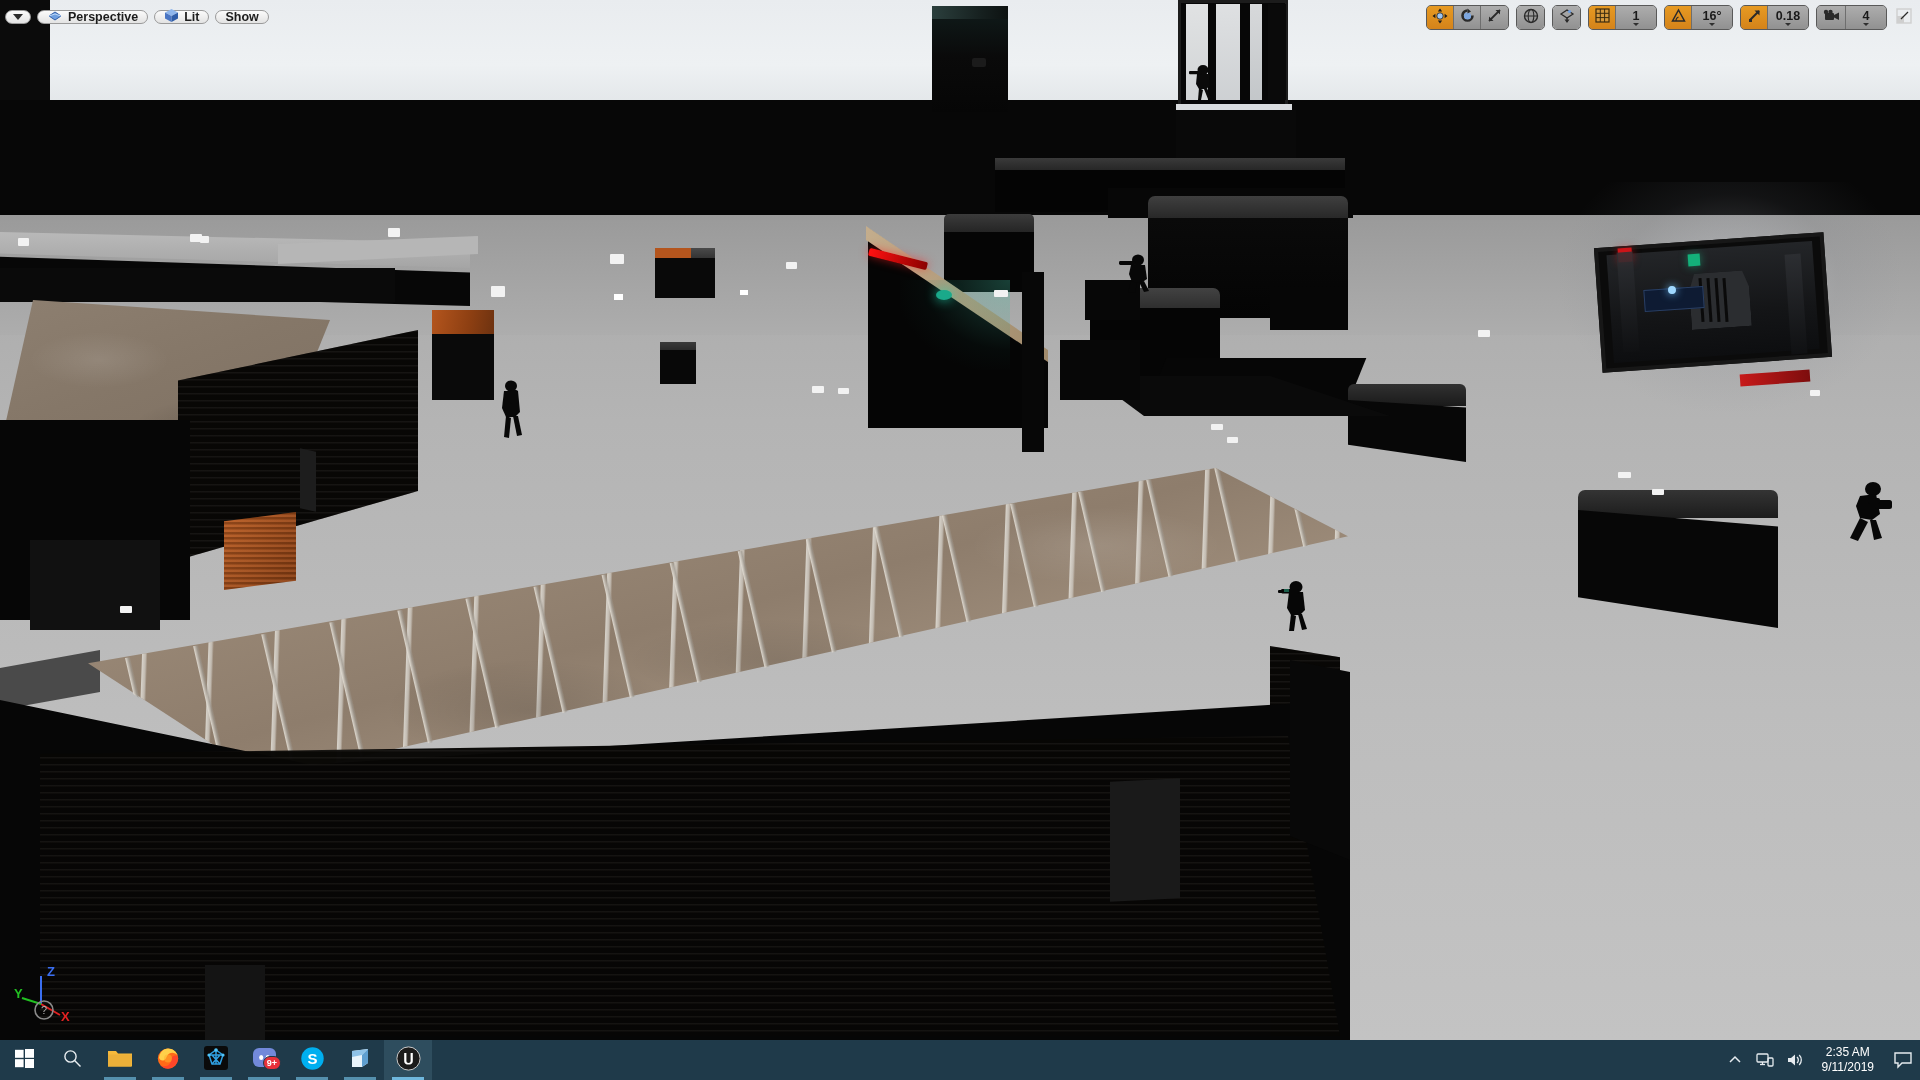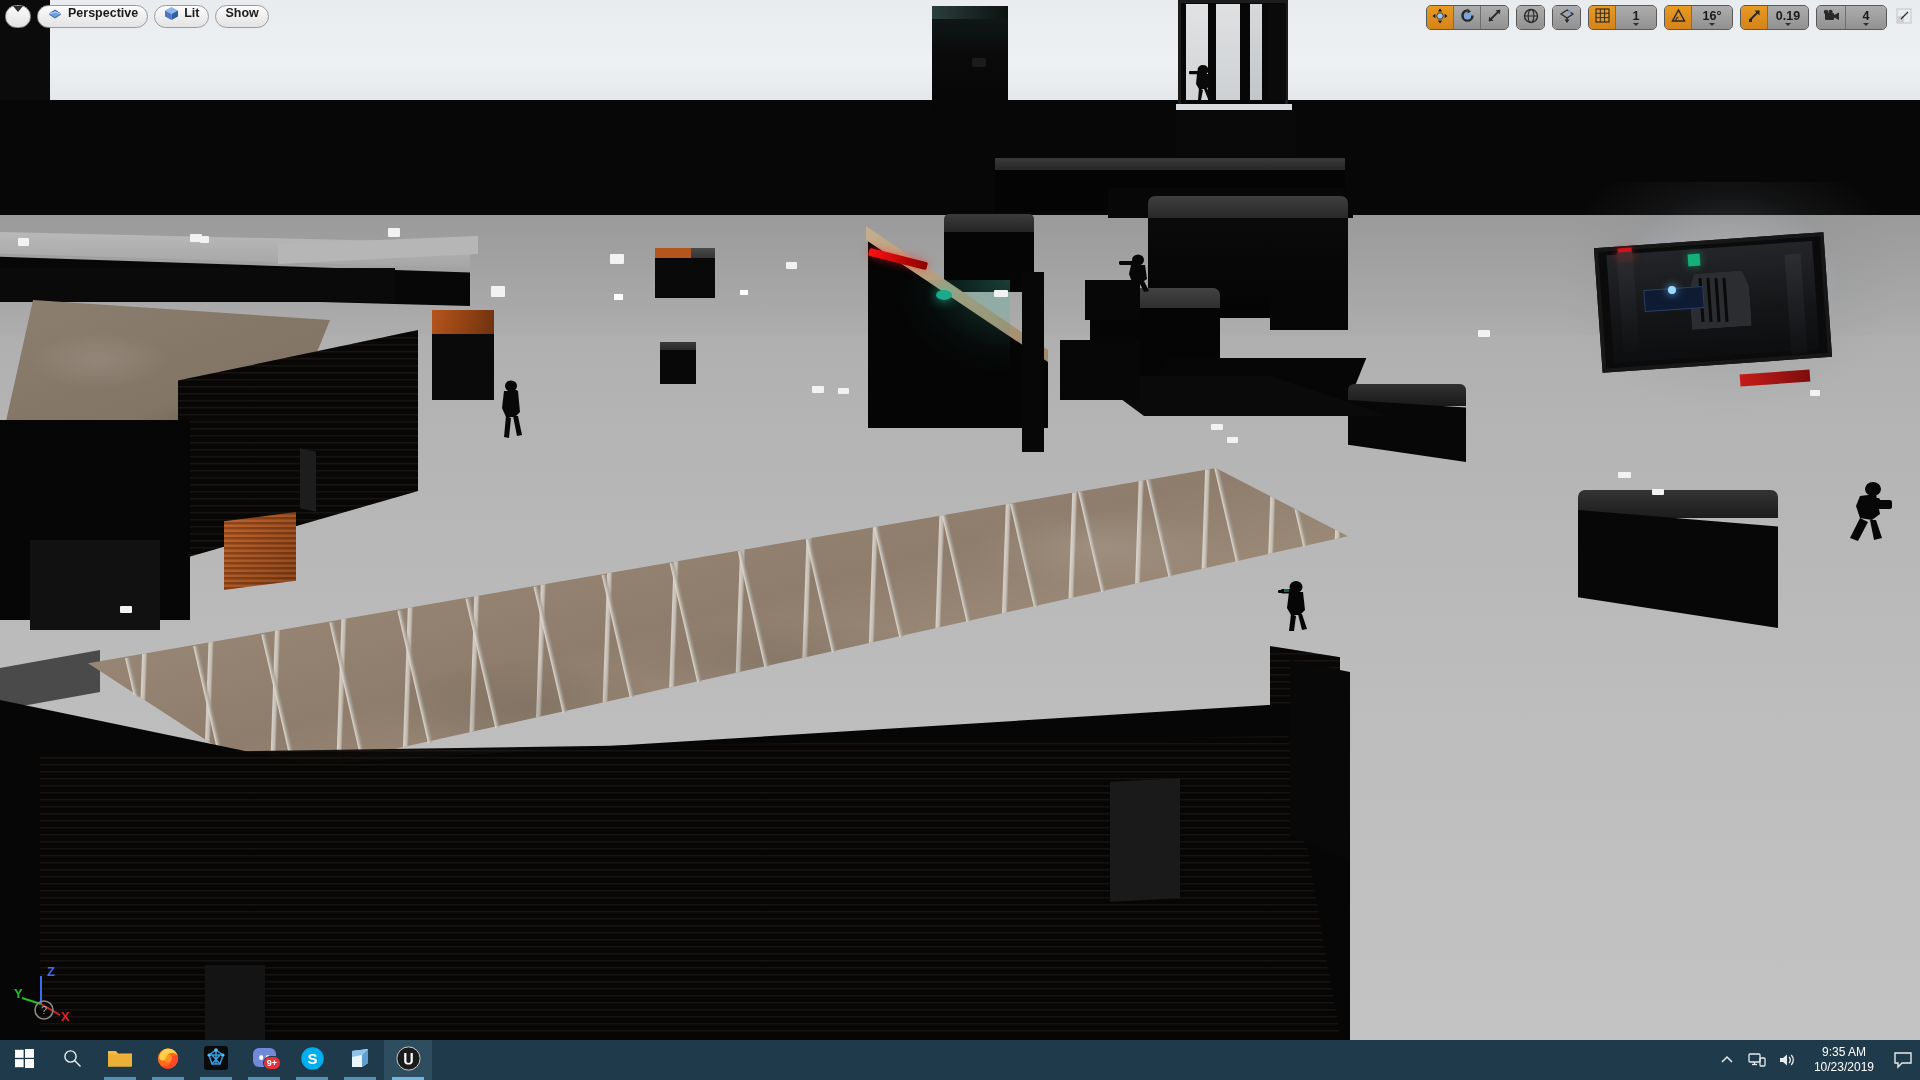--- a/index.html
+++ b/index.html
@@ -84,22 +84,22 @@
 
   
   .gizmo { position:absolute; left:14px; bottom:18px; width:70px; height:60px; }
 
   
   .tb-left {
     position:absolute; left:5px; top:4px; height:25px;
     display:flex; align-items:center; gap:6px; z-index:50;
   }
   .ue-btn {
-    display:flex; align-items:flex-start; gap:5px;
-    height:23px; padding:0 9px;
+    display:flex; align-items:center; gap:5px;
+    height:14px; padding:0 9px;
     background:linear-gradient(to bottom,#fbfbfb,#e3e3e3);
     border:1px solid #9a9a9a; border-radius:12px;
     color:#1c1c1c; font-size:12.5px; font-weight:bold;
     font-family:"Liberation Sans", sans-serif;
     white-space:nowrap; cursor:pointer;
   }
   .ue-btn.small { padding:0 7px; }
   .caret-down {
     width:0;height:0;border-left:5px solid transparent;border-right:5px solid transparent;
     border-top:6px solid #2b2b2b;
@@ -503,21 +503,21 @@
         <div class="tcell active">
           <span>
             <svg width="15" height="15" viewBox="0 0 15 15">
               <path d="M3 12 L12 3" stroke="#2a2a2a" stroke-width="2"></path>
               <path d="M12.5 2.5 L12.5 7.5 L7.5 2.5 Z" fill="#2a2a2a"></path>
               <rect x="2" y="11" width="3" height="3" fill="#2a2a2a"></rect>
             </svg>
           </span>
         </div>
         <div class="tcell val">
-          <span class="num">0.19</span>
+          <span class="num">0.18</span>
           <span class="mini-caret"></span>
         </div>
       </div>
 
       <div class="tgroup">
         <div class="tcell">
           <span>
             <svg width="18" height="14" viewBox="0 0 18 14">
               <rect x="3" y="4" width="9" height="7" rx="1" fill="#2a2a2a"></rect>
               <path d="M12 6 L17 3.5 L17 11 L12 8.5 Z" fill="#2a2a2a"></path>
@@ -655,22 +655,22 @@
         </svg>
       </div>
       <div class="tray-icon">
         <svg width="18" height="16" viewBox="0 0 18 16">
           <path d="M2 6 L5 6 L9 2.5 L9 13.5 L5 10 L2 10 Z" fill="#e6ebef"></path>
           <path d="M11 5 A4 4 0 0 1 11 11" fill="none" stroke="#e6ebef" stroke-width="1.3"></path>
           <path d="M13.2 3 A7 7 0 0 1 13.2 13" fill="none" stroke="#e6ebef" stroke-width="1.3"></path>
         </svg>
       </div>
       <div class="clock">
-        <span>9:35 AM</span>
-        <span>10/23/2019</span>
+        <span>2:35 AM</span>
+        <span>9/11/2019</span>
       </div>
       <div class="notif">
         <svg width="20" height="18" viewBox="0 0 20 18">
           <path d="M2 2 L18 2 L18 12 L9 12 L5 16 L5 12 L2 12 Z" fill="none" stroke="#e6ebef" stroke-width="1.4"></path>
         </svg>
       </div>
     </div>
   </div>
 
 </div>

